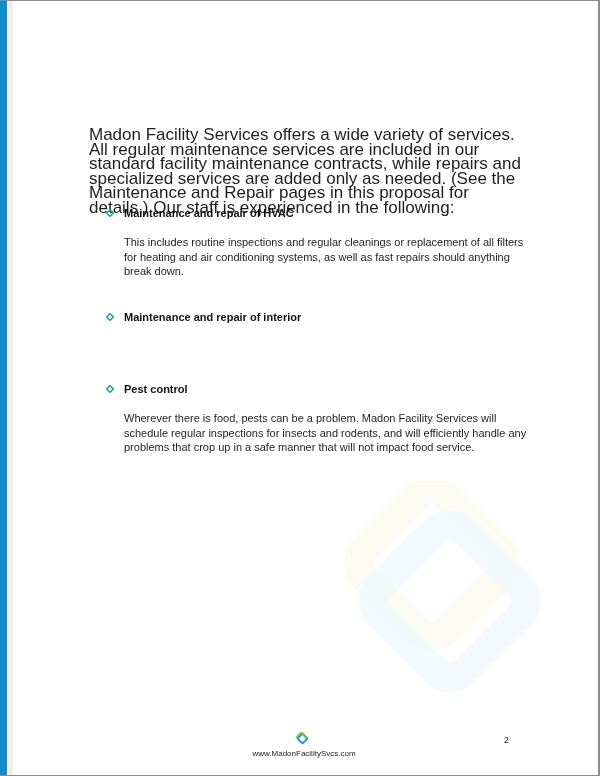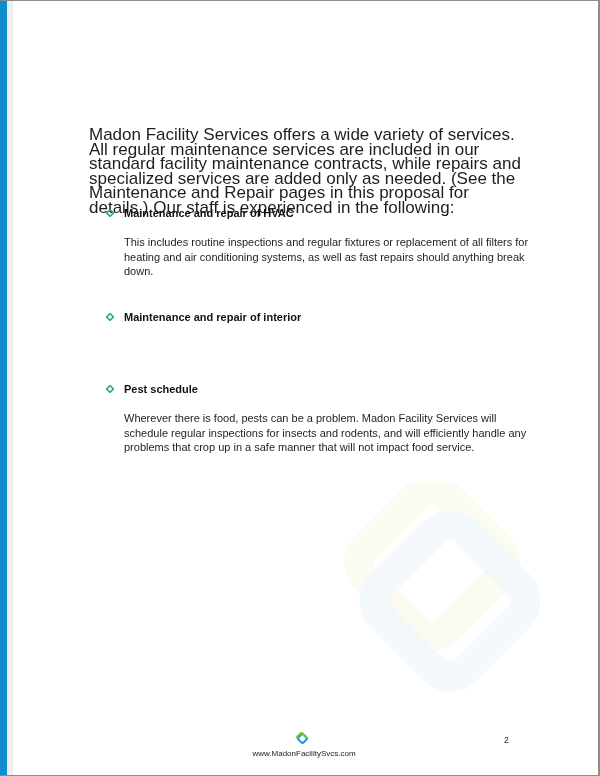--- a/index.html
+++ b/index.html
@@ -148,38 +148,38 @@
 
   <p class="intro">Madon Facility Services offers a wide variety of services. All regular maintenance services are included in our standard facility maintenance contracts, while repairs and specialized services are added only as needed. (See the Maintenance and Repair pages in this proposal for details.) Our staff is experienced in the following:</p>
 
   <div class="section" style="top:204px;">
     <div class="section-heading">
       <svg class="bullet" viewBox="0 0 8 8">
         <rect x="1.6" y="1.6" width="4.8" height="4.8" transform="rotate(45 4 4)" fill="none" stroke="#2aa88f" stroke-width="1.6"></rect>
       </svg>
       <span class="section-title">Maintenance and repair of HVAC</span>
     </div>
-    <p class="section-body">This includes routine inspections and regular fixtures or replacement of all filters for heating and air conditioning systems, as well as fast repairs should anything break down.</p>
+    <p class="section-body">This includes routine inspections and regular cleanings or replacement of all filters for heating and air conditioning systems, as well as fast repairs should anything break down.</p>
   </div>
 
   <div class="section" style="top:292px;margin-top:16px;">
     <div class="section-heading">
       <svg class="bullet" viewBox="0 0 8 8">
         <rect x="1.6" y="1.6" width="4.8" height="4.8" transform="rotate(45 4 4)" fill="none" stroke="#2aa88f" stroke-width="1.6"></rect>
       </svg>
       <span class="section-title">Maintenance and repair of interior</span>
     </div>
   </div>
 
   <div class="section" style="top:380px;">
     <div class="section-heading">
       <svg class="bullet" viewBox="0 0 8 8">
         <rect x="1.6" y="1.6" width="4.8" height="4.8" transform="rotate(45 4 4)" fill="none" stroke="#2aa88f" stroke-width="1.6"></rect>
       </svg>
-      <span class="section-title">Pest schedule</span>
+      <span class="section-title">Pest control</span>
     </div>
     <p class="section-body">Wherever there is food, pests can be a problem. Madon Facility Services will schedule regular inspections for insects and rodents, and will efficiently handle any problems that crop up in a safe manner that will not impact food service.</p>
   </div>
 
   <svg class="footer-logo" viewBox="0 0 12 12">
     <g transform="rotate(45 6.5 6.5)">
       <rect x="3" y="3" width="7" height="7" rx="1" fill="none" stroke="#1d9be0" stroke-width="2"></rect>
     </g>
     <defs>
       <clipPath id="ul-half-small">

